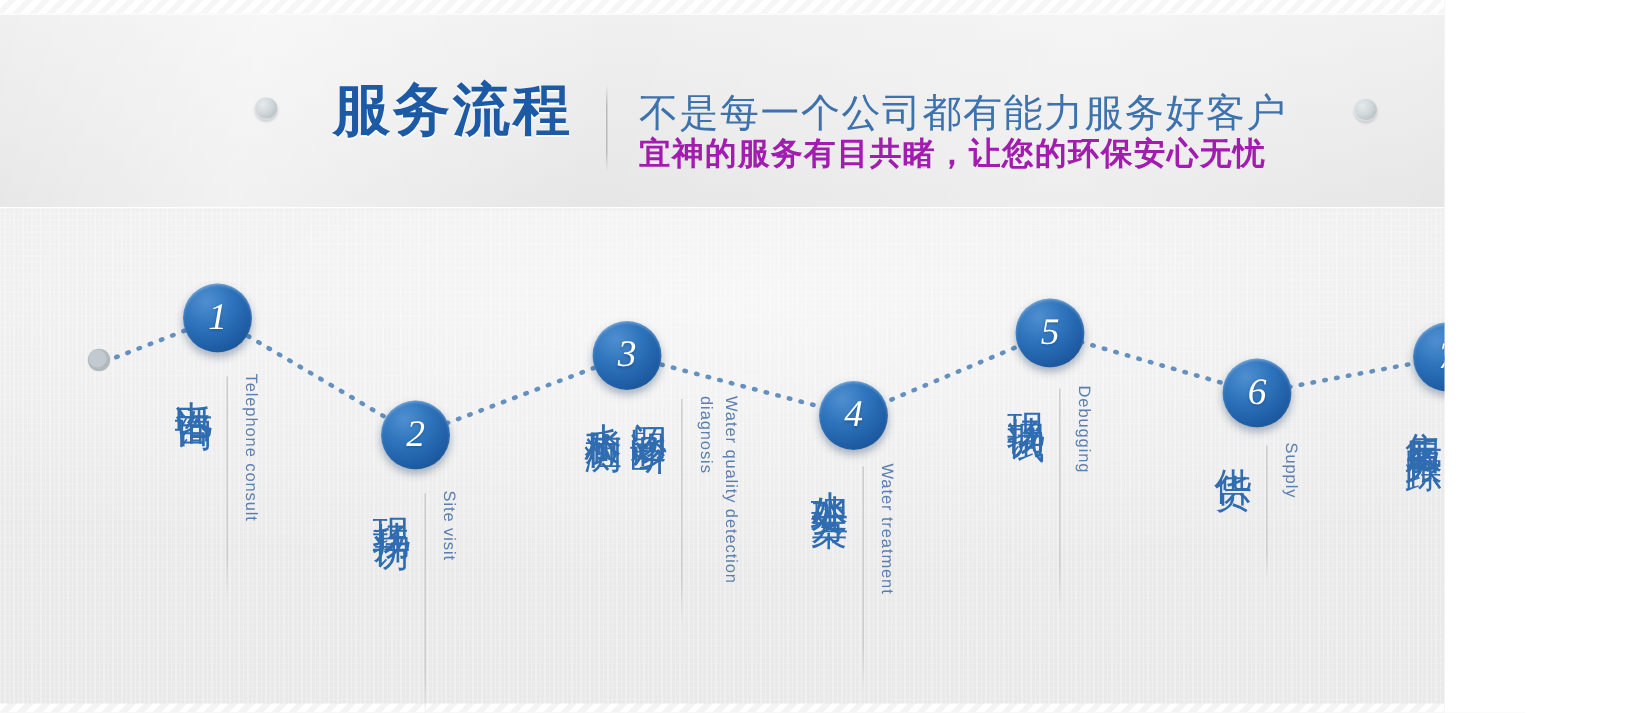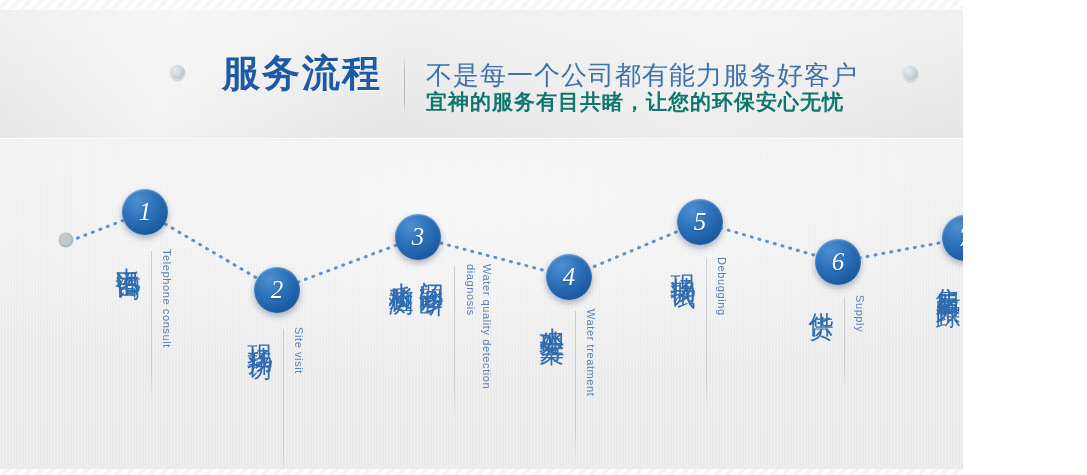--- a/index.html
+++ b/index.html
@@ -118,21 +118,21 @@
     color: #3d72ad;
     letter-spacing: 1px;
     white-space: nowrap;
   }
   .head-sub2 {
     position: absolute;
     left: 426px;
     top: 88px;
     font-size: 21px;
     font-weight: bold;
-    color: #0f766e;
+    color: #a21caf;
     letter-spacing: 1px;
     white-space: nowrap;
   }
 
   
   .flow-svg {
     position: absolute;
     left: 0; top: 0;
     width: 1087px; height: 475px;
     pointer-events: none;

